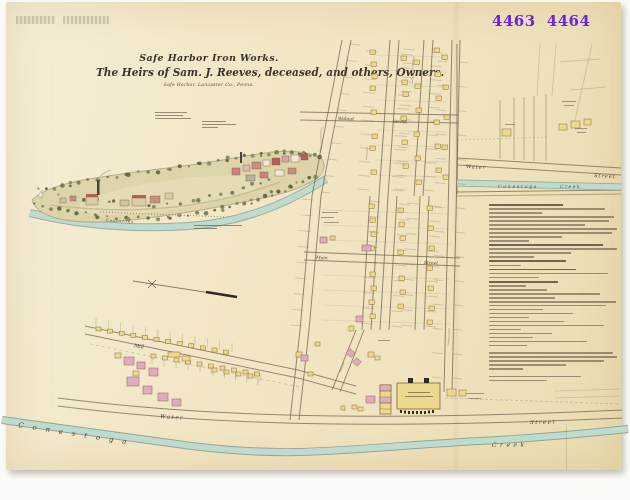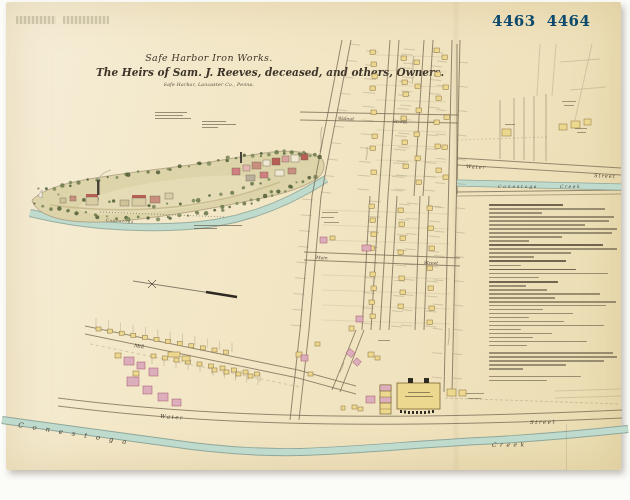--- a/index.html
+++ b/index.html
@@ -7,24 +7,24 @@
          font-family:"DejaVu Serif", serif;}
   .paper{position:absolute;left:6px;top:2px;width:615px;height:468px;border-radius:2px;
          background:linear-gradient(105deg,#f6eeda 0%,#f3e8c9 28%,#f0e3bf 65%,#eaddb2 100%);
          box-shadow:inset 0 0 46px rgba(186,156,88,.28), 3px 4px 6px rgba(60,50,30,.30);}
   .crease{position:absolute;left:452px;top:2px;width:8px;height:468px;
           background:linear-gradient(90deg,transparent,rgba(90,70,40,.06),transparent);}
   .stamp{position:absolute;left:16px;top:9px;height:12px;}
   .stamp i{display:inline-block;height:8px;border-radius:1px;margin-right:7px;filter:blur(.4px);
            background:repeating-linear-gradient(90deg,rgba(152,148,118,.42) 0 2px,rgba(152,148,118,.10) 2px 4px);}
   .stamp i.s1{width:40px;} .stamp i.s2{width:46px;}
-  .plates{position:absolute;left:492px;top:12px;font-size:15px;font-weight:700;color:#0c4a6e;letter-spacing:.5px;}
+  .plates{position:absolute;left:492px;top:12px;font-size:15px;font-weight:700;color:#6d28d9;letter-spacing:.5px;}
   .plates span{display:inline-block;} .plates .pr{margin-left:11px;}
   .title-block{position:absolute;left:96px;top:52px;width:226px;text-align:center;color:#3e352a;}
-  .title-block .t1{font-style:italic;font-weight:400;font-size:9.5px;letter-spacing:.4px;}
+  .title-block .t1{font-style:italic;font-weight:700;font-size:9.5px;letter-spacing:.4px;}
   .title-block .t2{font-style:italic;font-weight:700;font-size:10.5px;margin-top:3px;white-space:nowrap;}
   .title-block .t3{font-style:italic;font-size:4.5px;margin-top:4px;letter-spacing:.3px;color:#564b3c;}
   .bars div{height:1.4px;background:#554a39;opacity:.55;margin-bottom:2.6px;border-radius:.5px;}
   .credits{position:absolute;width:40px;}
   .credits-a{left:155px;top:112px;} .credits-b{left:202px;top:121px;}
   .credits div{height:1.1px;margin-bottom:1.9px;background:#5a4f3e;opacity:.6;}
   .reference{position:absolute;left:489px;top:204px;width:132px;}
   .reference div.dark{opacity:.82;height:1.7px;}
   .reference div.gap{margin-top:6px;}
   .caption{position:absolute;left:194px;top:225px;width:52px;}

